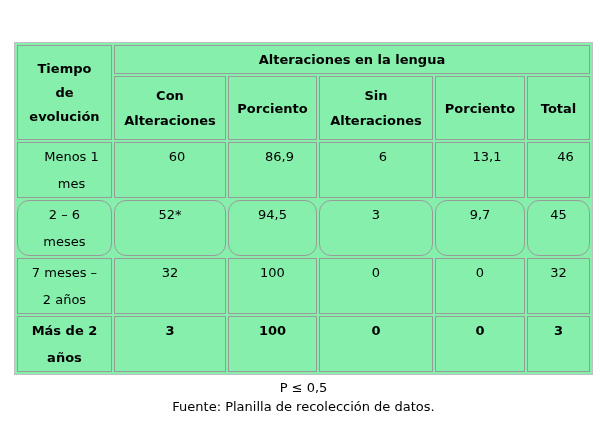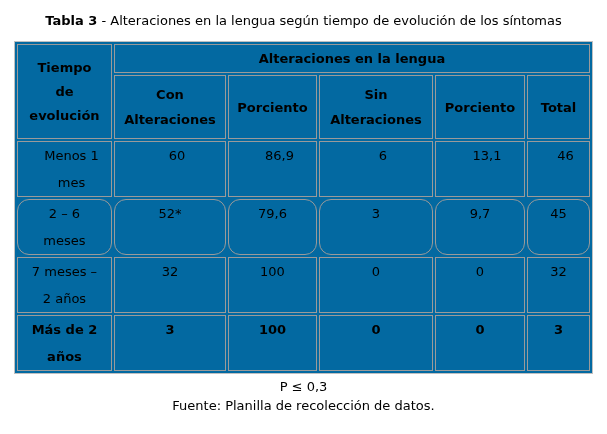--- a/index.html
+++ b/index.html
@@ -18,26 +18,26 @@
   }
   .caption {
     padding-top: 13px;
     text-align: center;
     font-size: 13px;
     line-height: 16px;
   }
   .caption .bold { font-weight: bold; }
   table.results {
     width: 571px;
-    margin: 12px auto 0 auto;
+    margin: 42px auto 0 auto;
     border-collapse: separate;
     border-spacing: 2px;
     border: 1px solid #c0c0c0;
     table-layout: fixed;
-    background: #0369a1;
+    background: #86efac;
   }
   table.results th,
   table.results td {
     border: 1px solid #9a9a9a;
     text-align: center;
     font-size: 13px;
     padding: 0;
     white-space: pre-line;
     overflow: hidden;
   }
@@ -76,23 +76,20 @@
     font-size: 10px;
     vertical-align: super;
     line-height: 0;
   }
 </style>
 </head>
 <body>
 
 <div class="page">
 
-  <div class="caption">
-    <span class="bold">Tabla 3</span><span> - Alteraciones en la lengua según tiempo de evolución de los síntomas</span>
-  </div>
 
   <table class="results">
     <colgroup>
       <col style="width:95px">
       <col style="width:112px">
       <col style="width:89px">
       <col style="width:114px">
       <col style="width:90px">
       <col style="width:63px">
     </colgroup>
@@ -118,21 +115,21 @@
         <td>60</td>
         <td>86,9</td>
         <td>6</td>
         <td>13,1</td>
         <td>46</td>
       </tr>
       <tr class="data-row h2">
         <td>2 – 6
 meses</td>
         <td>52*</td>
-        <td>79,6</td>
+        <td>94,5</td>
         <td>3</td>
         <td>9,7</td>
         <td>45</td>
       </tr>
       <tr class="data-row h3">
         <td>7 meses –
 2 años</td>
         <td>32</td>
         <td>100</td>
         <td>0</td>
@@ -145,17 +142,17 @@
         <td>3</td>
         <td>100</td>
         <td>0</td>
         <td>0</td>
         <td>3</td>
       </tr>
     </tbody>
   </table>
 
   <div class="notes">
-    <div>P ≤ 0,3</div>
+    <div>P ≤ 0,5</div>
     <div>Fuente: Planilla de recolección de datos.</div>
   </div>
 
 </div>
 
 </body></html>

